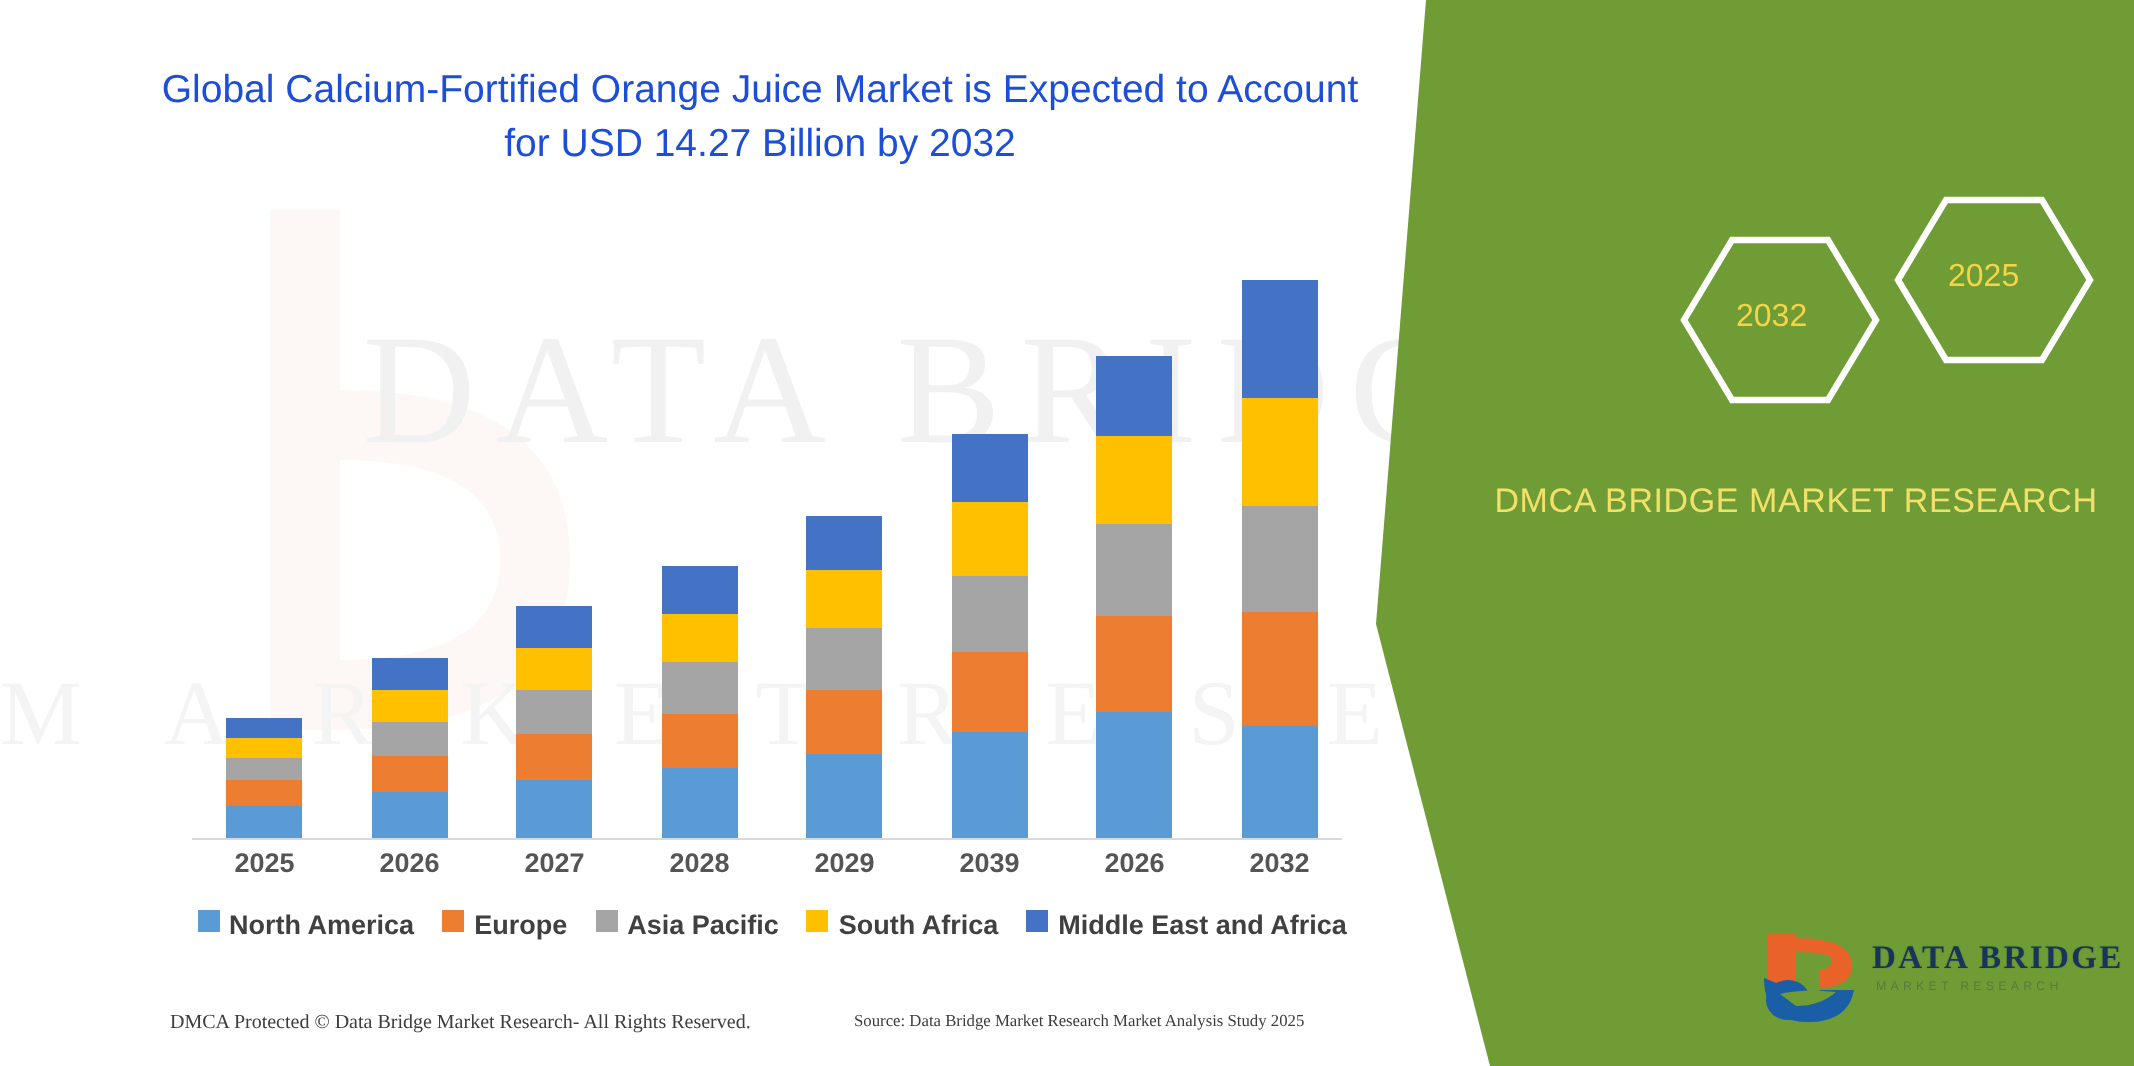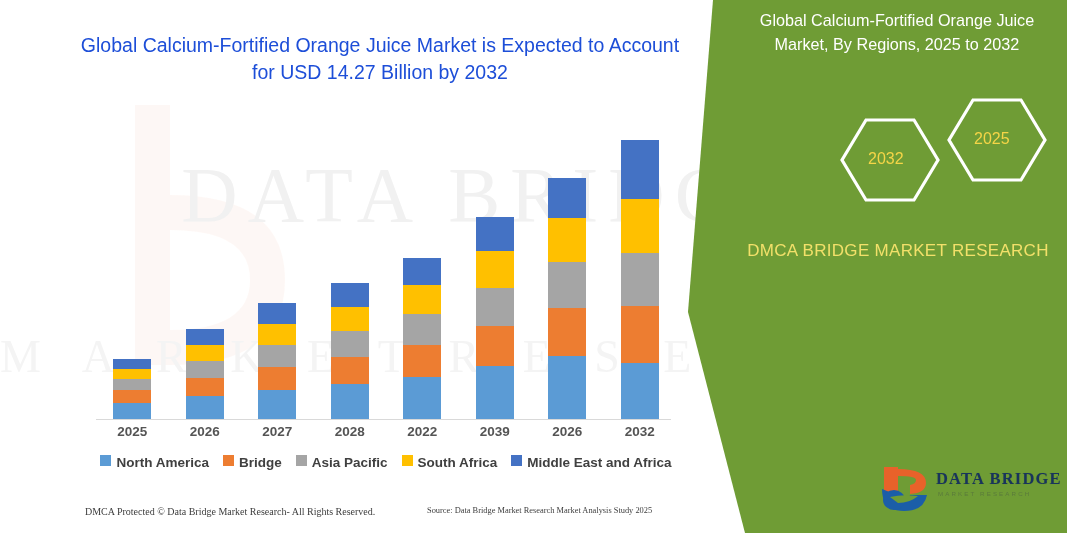--- a/index.html
+++ b/index.html
@@ -179,33 +179,33 @@
           </div>
         </div>
       </div>
     <div class="axis-line"></div>
   </div>
   <div class="xlabels" id="xlabels">
       <div class="xlab">2025</div>
       <div class="xlab">2026</div>
       <div class="xlab">2027</div>
       <div class="xlab">2028</div>
-      <div class="xlab">2022</div>
+      <div class="xlab">2029</div>
       <div class="xlab">2039</div>
       <div class="xlab">2026</div>
       <div class="xlab">2032</div>
     </div>
   <div class="legend" id="legend">
       <div class="leg-item">
         <span class="leg-sw" style="background: rgb(91, 155, 213);"></span>
         <span>North America</span>
       </div>
       <div class="leg-item">
         <span class="leg-sw" style="background: rgb(237, 125, 49);"></span>
-        <span>Bridge</span>
+        <span>Europe</span>
       </div>
       <div class="leg-item">
         <span class="leg-sw" style="background: rgb(165, 165, 165);"></span>
         <span>Asia Pacific</span>
       </div>
       <div class="leg-item">
         <span class="leg-sw" style="background: rgb(255, 192, 0);"></span>
         <span>South Africa</span>
       </div>
       <div class="leg-item">
@@ -217,21 +217,20 @@
   <div class="footer">
     <div class="f-left">DMCA Protected © Data Bridge Market Research- All Rights Reserved.</div>
     <div class="f-right">Source: Data Bridge Market Research  Market Analysis Study 2025</div>
   </div>
 
   <svg id="green" viewBox="0 0 1067 533" preserveAspectRatio="none">
     <path d="M713 0 L1067 0 L1067 533 L745 533 L688 312 Z" fill="#6F9C35"></path>
   </svg>
 
   <div class="gp-content">
-    <div class="gp-title">Global Calcium-Fortified Orange Juice Market, By Regions, 2025 to 2032</div>
 
     <div class="hexwrap">
       <svg viewBox="0 0 240 115" width="240" height="115">
         <polygon points="145,8 193,8 217,48 193,88 145,88 121,48" fill="none" stroke="#ffffff" stroke-width="3.2"></polygon>
         <polygon points="38,28 86,28 110,68 86,108 38,108 14,68" fill="none" stroke="#ffffff" stroke-width="3.2"></polygon>
       </svg>
       <div class="hex-label" style="left:146px;top:38px;">2025</div>
       <div class="hex-label" style="left:40px;top:58px;">2032</div>
     </div>
 

